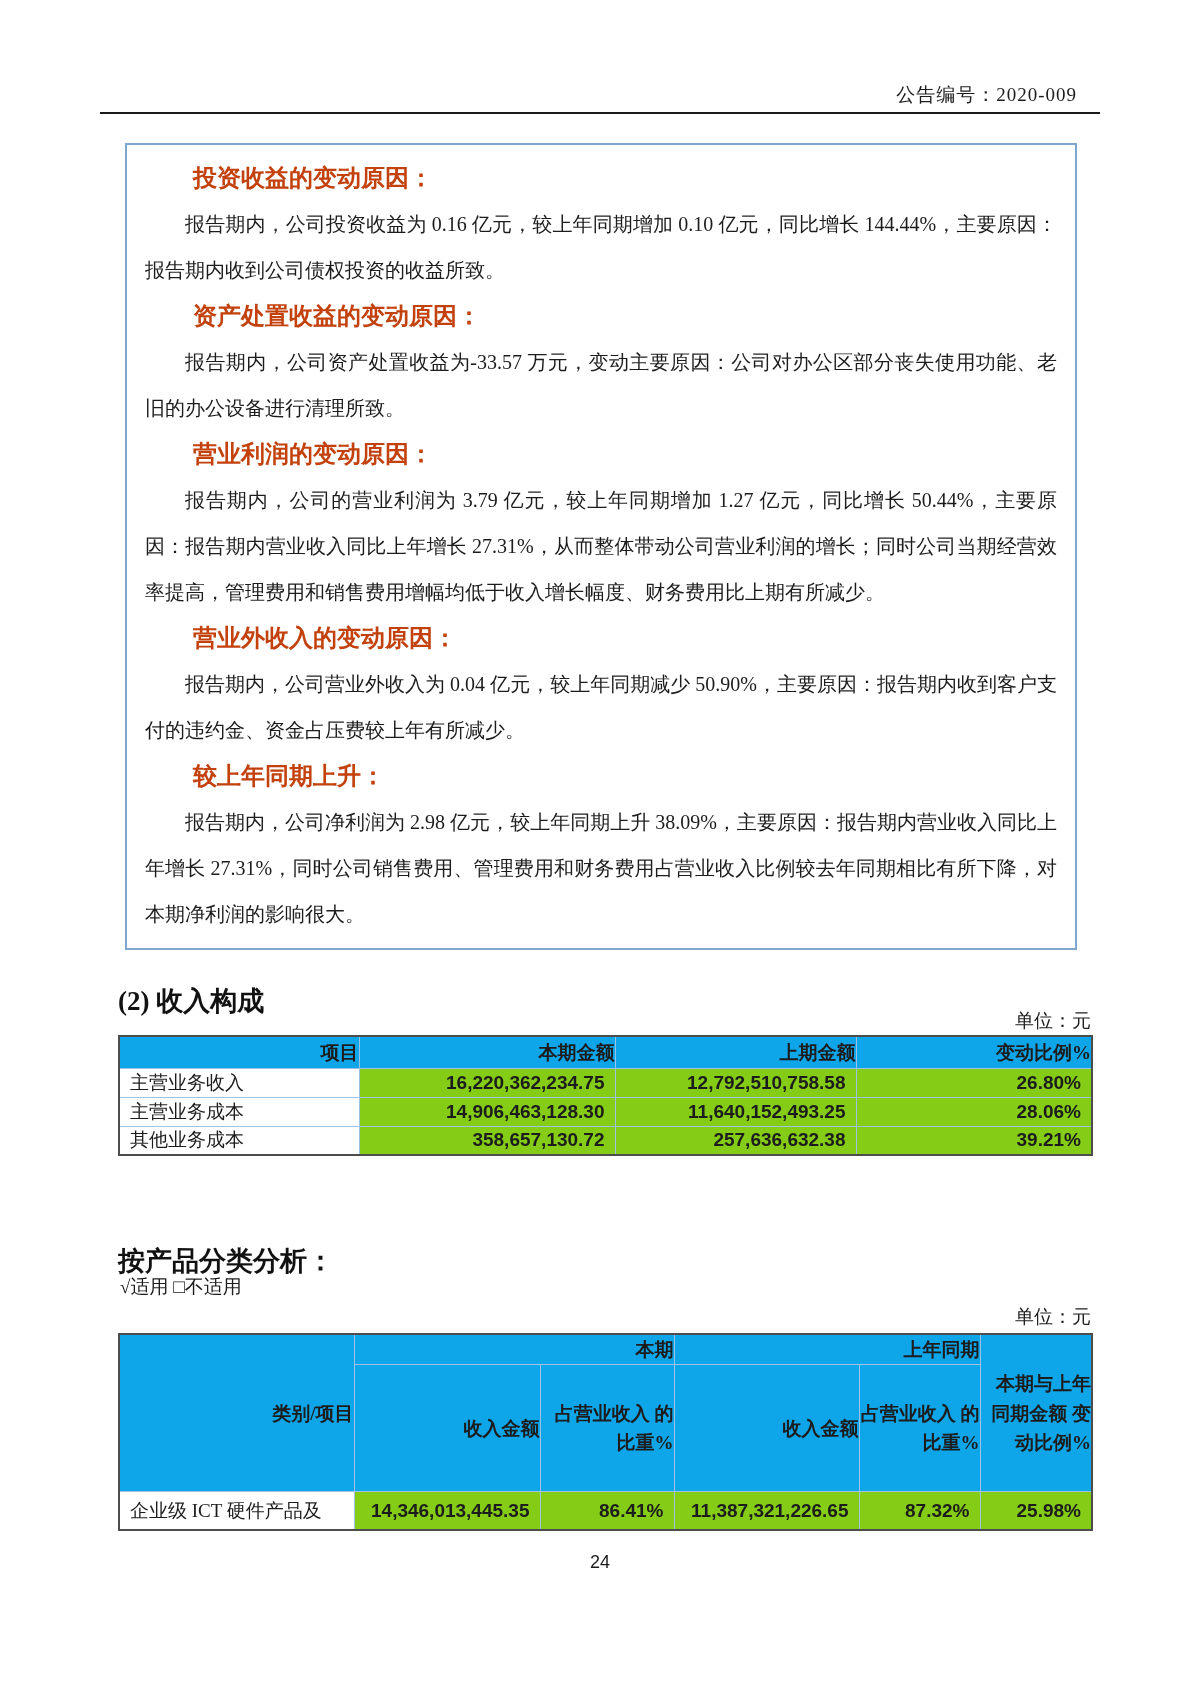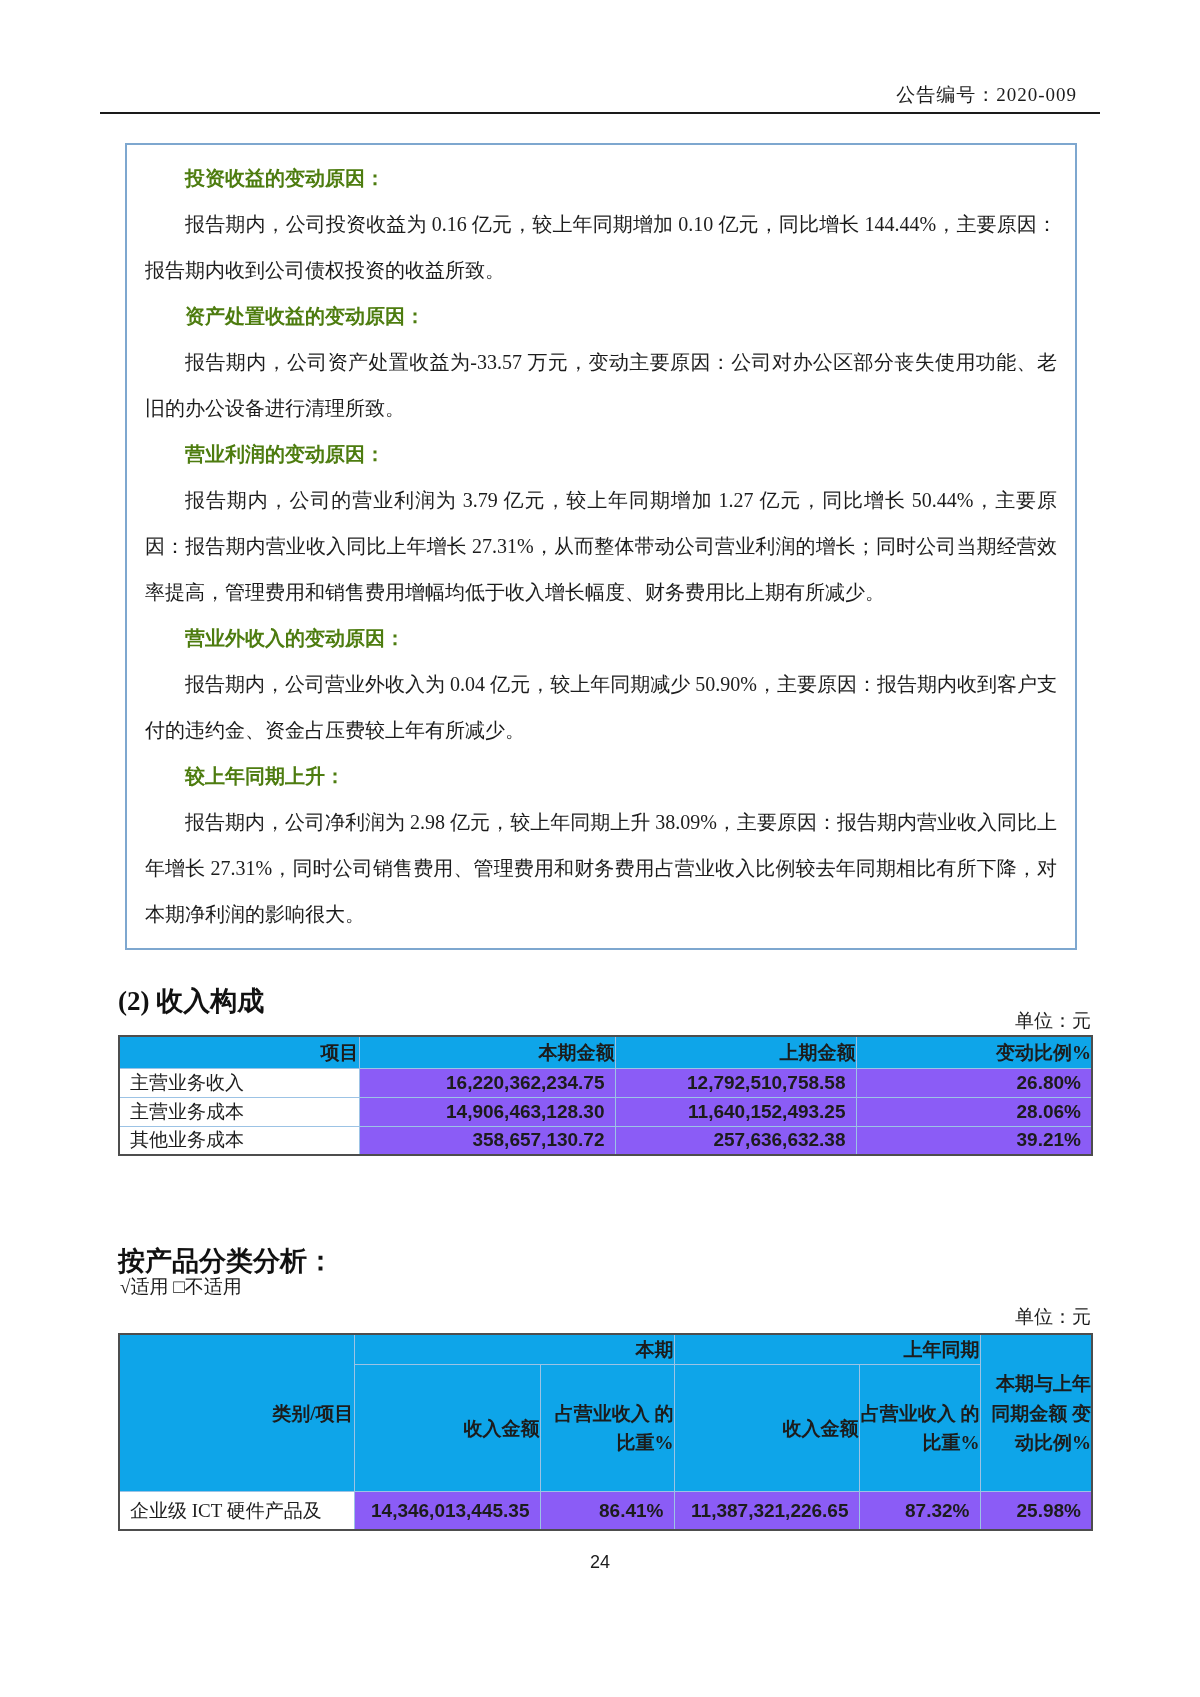--- a/index.html
+++ b/index.html
@@ -20,22 +20,22 @@
   .header-rule {
     position:absolute; top:112px; left:100px; width:1000px;
     border-top:2px solid #1a1a1a;
   }
   .analysis-box {
     position:absolute; left:125px; top:143px; width:952px; height:807px;
     border:2px solid #7EA7CF;
     padding:10px 18px 0 18px;
   }
   .sec-heading {
-    font-weight:bold; font-size:20px; line-height:46px;
-    text-indent:2em; color:#4d7c0f;
+    font-weight:bold; font-size:24px; line-height:46px;
+    text-indent:2em; color:#c2410c;
   }
   .sec-body {
     font-size:20px; line-height:46px;
     text-indent:2em; text-align:justify;
   }
   .section-title {
     position:absolute; left:118px;
     font-weight:bold; font-size:27px; color:#111;
   }
   .unit-label {
@@ -54,21 +54,21 @@
   table.data-table td {
     border:1px solid #9CC3E5;
     font-size:19px; overflow:hidden;
   }
   td.hdr {
     background:#0ea5e9; font-weight:bold; text-align:right;
     vertical-align:middle; line-height:1.55;
   }
   td.lbl { text-align:left; padding-left:10px; background:#fff; }
   td.num {
-    text-align:right; padding-right:10px; background:#8b5cf6;
+    text-align:right; padding-right:10px; background:#84cc16;
     font-family:"Liberation Sans","DejaVu Sans",sans-serif;
     font-weight:bold; font-size:16.5px; letter-spacing:0;
   }
   #table1 { top:1035px; }
   #table1 tr.hrow { height:32px; }
   #table1 tr.drow { height:29px; }
   #table2 { top:1333px; }
   #table2 tr.hrow1 { height:30px; }
   #table2 tr.hrow2 { height:127px; }
   #table2 tr.drow  { height:38px; }

